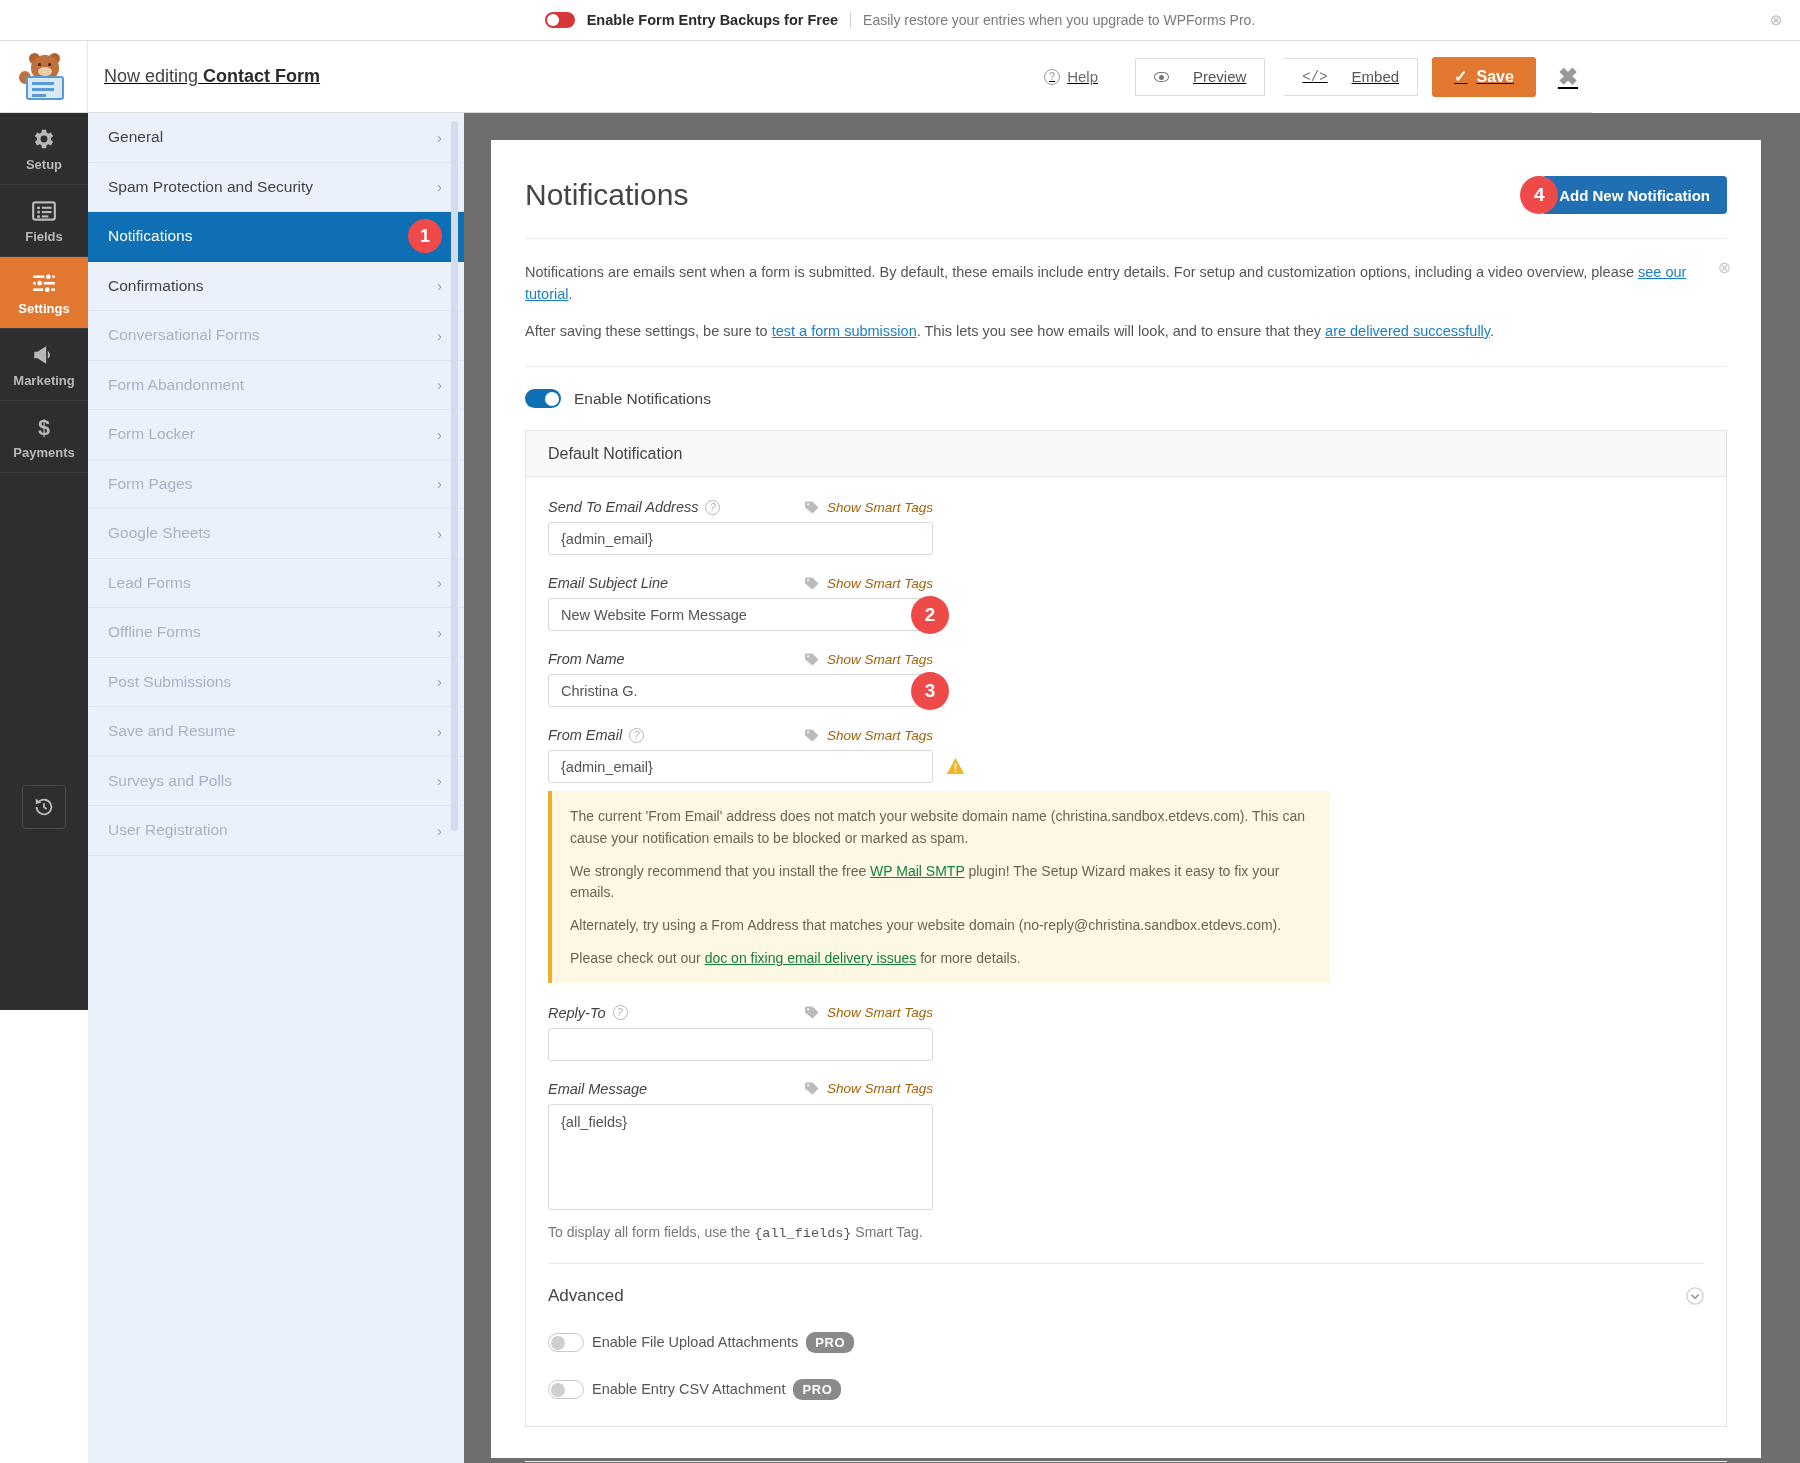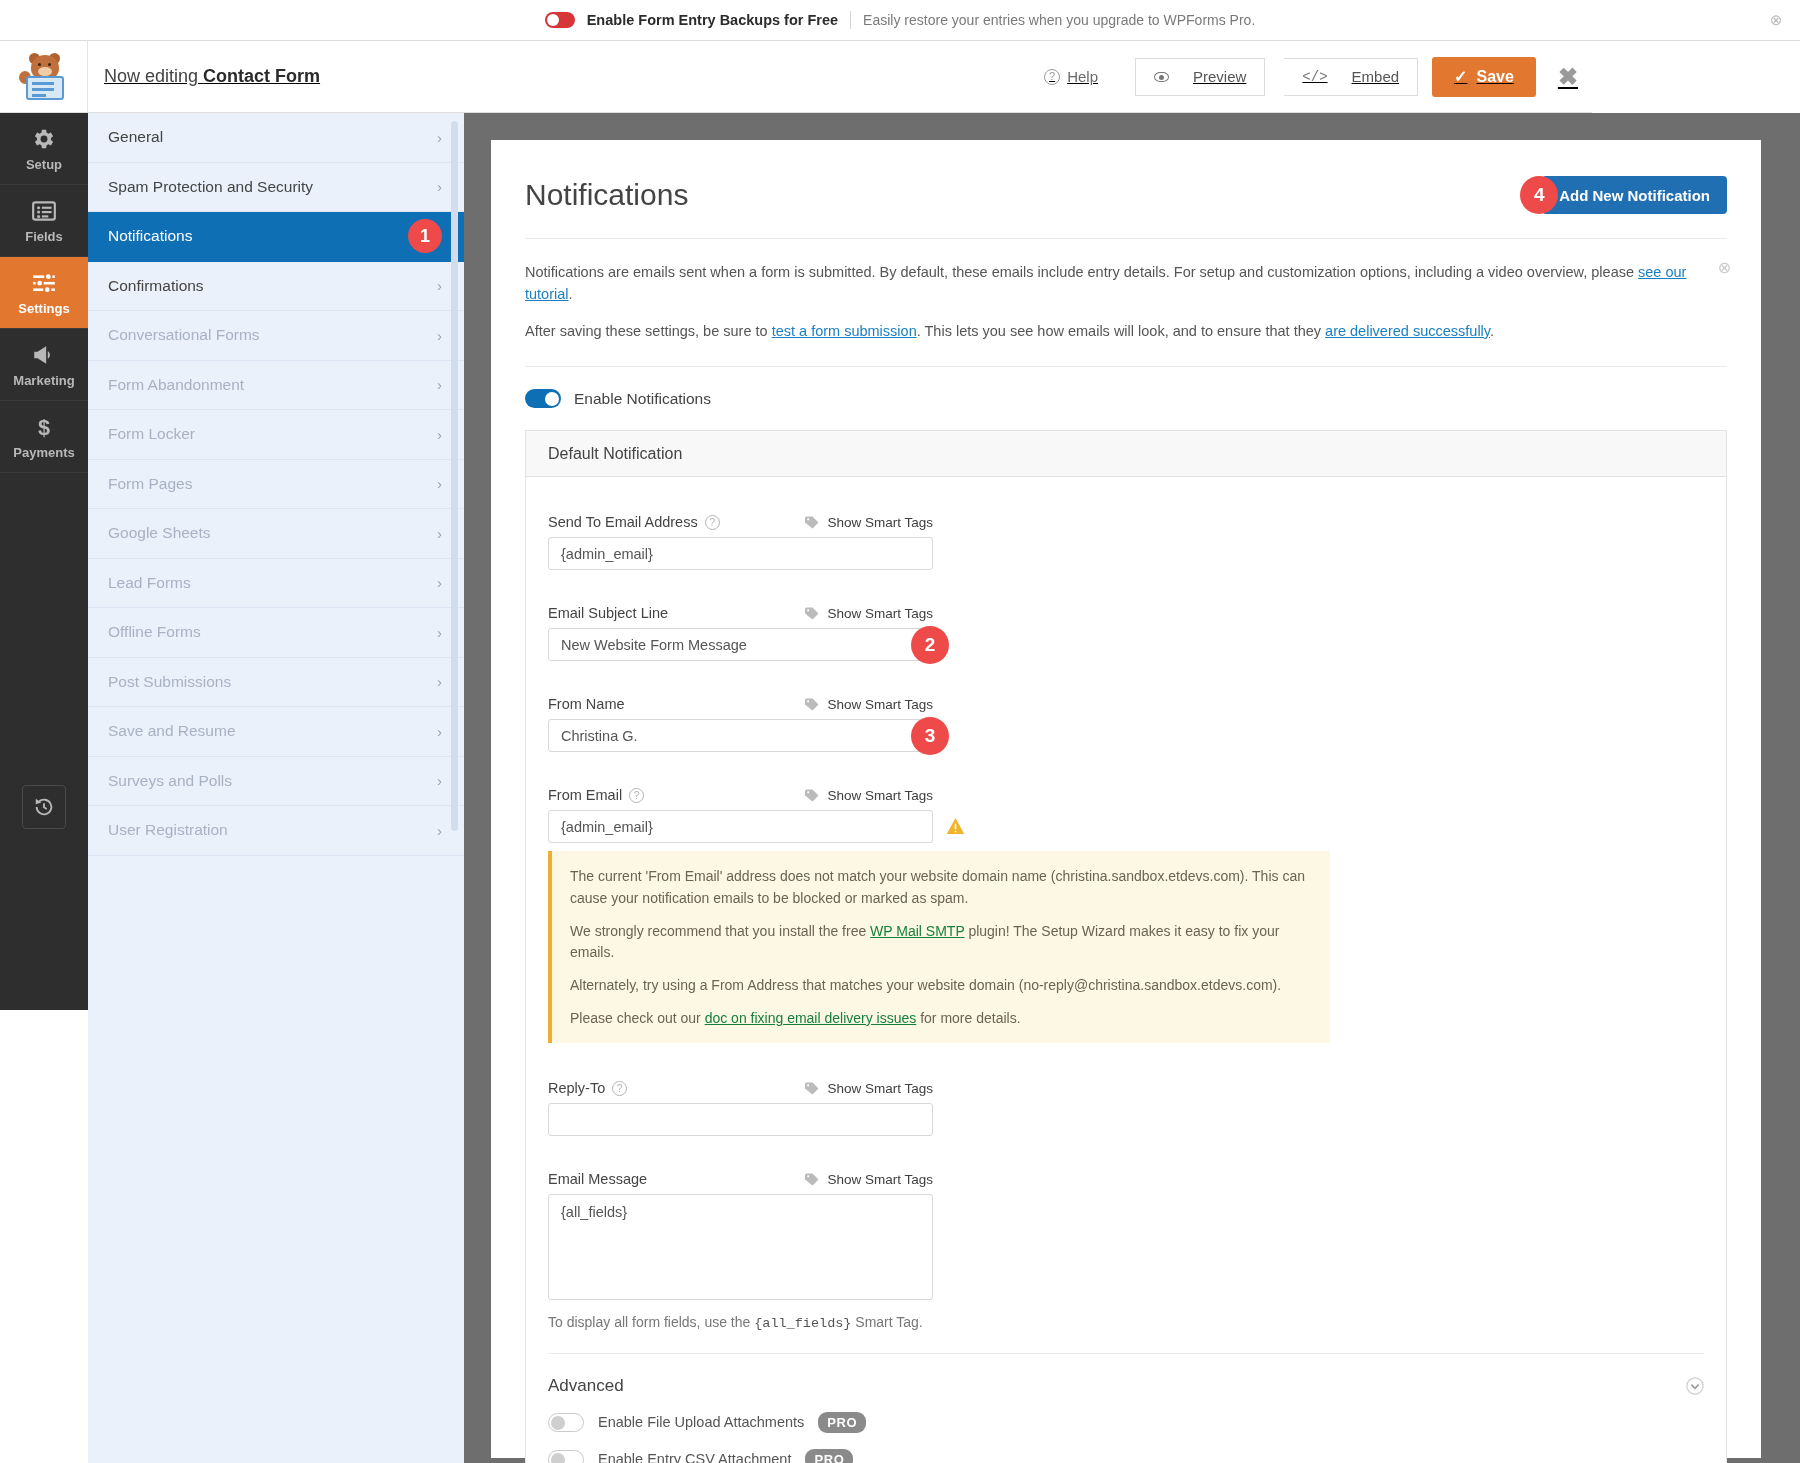--- a/index.html
+++ b/index.html
@@ -216,30 +216,30 @@
     margin: 22px 34px 0 34px; border: 1px solid #e3e3e3; background: #ffffff;
   }
   .notif-box-head {
     height: 46px; background: #f8f8f8; border-bottom: 1px solid #e3e3e3;
     display: flex; align-items: center; padding: 0 22px;
     font-size: 16px; color: #444444;
   }
   .notif-body { padding: 22px 22px 26px 22px; }
 
   .field { margin-bottom: 20px; }
-  .field-head { display: flex; align-items: flex-end; width: 385px; margin-bottom: 7px; }
+  .field-head { display: flex; align-items: center; width: 385px; margin-bottom: 7px; font-style: italic; }
   .field-label { font-size: 14.5px; color: #444444; }
   .qmark {
     margin-left: 7px; width: 15px; height: 15px; border: 1.3px solid #b5b5b5;
     border-radius: 50%; font-size: 10.5px; line-height: 13px; text-align: center;
     color: #b5b5b5; cursor: pointer;
   }
   .smart-tags {
     margin-left: auto; display: flex; align-items: center; gap: 7px;
-    font-size: 13.5px; color: #404040; cursor: pointer; margin-top: 16px;
+    font-size: 13.5px; color: #a16207; cursor: pointer;
   }
   .tag-ic { width: 15px; height: 13px; display: block; }
   .inp-wrap { position: relative; width: 385px; }
   .inp {
     width: 385px; height: 33px; border: 1px solid #d8d8d8; border-radius: 3px;
     padding: 0 12px; font-size: 14.5px; color: #555555;
     font-family: "Liberation Sans", sans-serif; background: #ffffff;
   }
   .badge-inline {
     position: absolute; right: -16px; top: 50%; transform: translateY(-50%);
@@ -260,21 +260,21 @@
     padding: 9px 12px; font-size: 14.5px; color: #555555; resize: none;
     font-family: "Liberation Sans", sans-serif;
   }
   .hint { margin-top: 10px; font-size: 14px; color: #777777; }
   .hint code { font-family: "Liberation Mono", monospace; font-size: 13.5px; color: #555; }
 
   .adv-hr { height: 1px; background: #eaeaea; margin: 22px 0 0 0; }
   .adv-head { display: flex; align-items: center; margin-top: 22px; }
   .adv-title { font-size: 17px; color: #444444; }
   .adv-chev { margin-left: auto; width: 18px; height: 18px; cursor: pointer; }
-  .adv-row { display: flex; align-items: center; gap: 14px; margin-top: 16px; }
+  .adv-row { display: flex; align-items: center; gap: 8px; margin-top: 26px; }
   .adv-label { font-size: 14.5px; color: #555555; }
   .pro-pill {
     background: #8a8a8a; color: #ffffff; font-size: 13px; font-weight: bold;
     border-radius: 9px; padding: 3px 9px; letter-spacing: .6px;
   }
   .dyk-hr { height: 1px; background: #eaeaea; margin: 0 34px; }
 </style>
 </head>
 <body>
 

